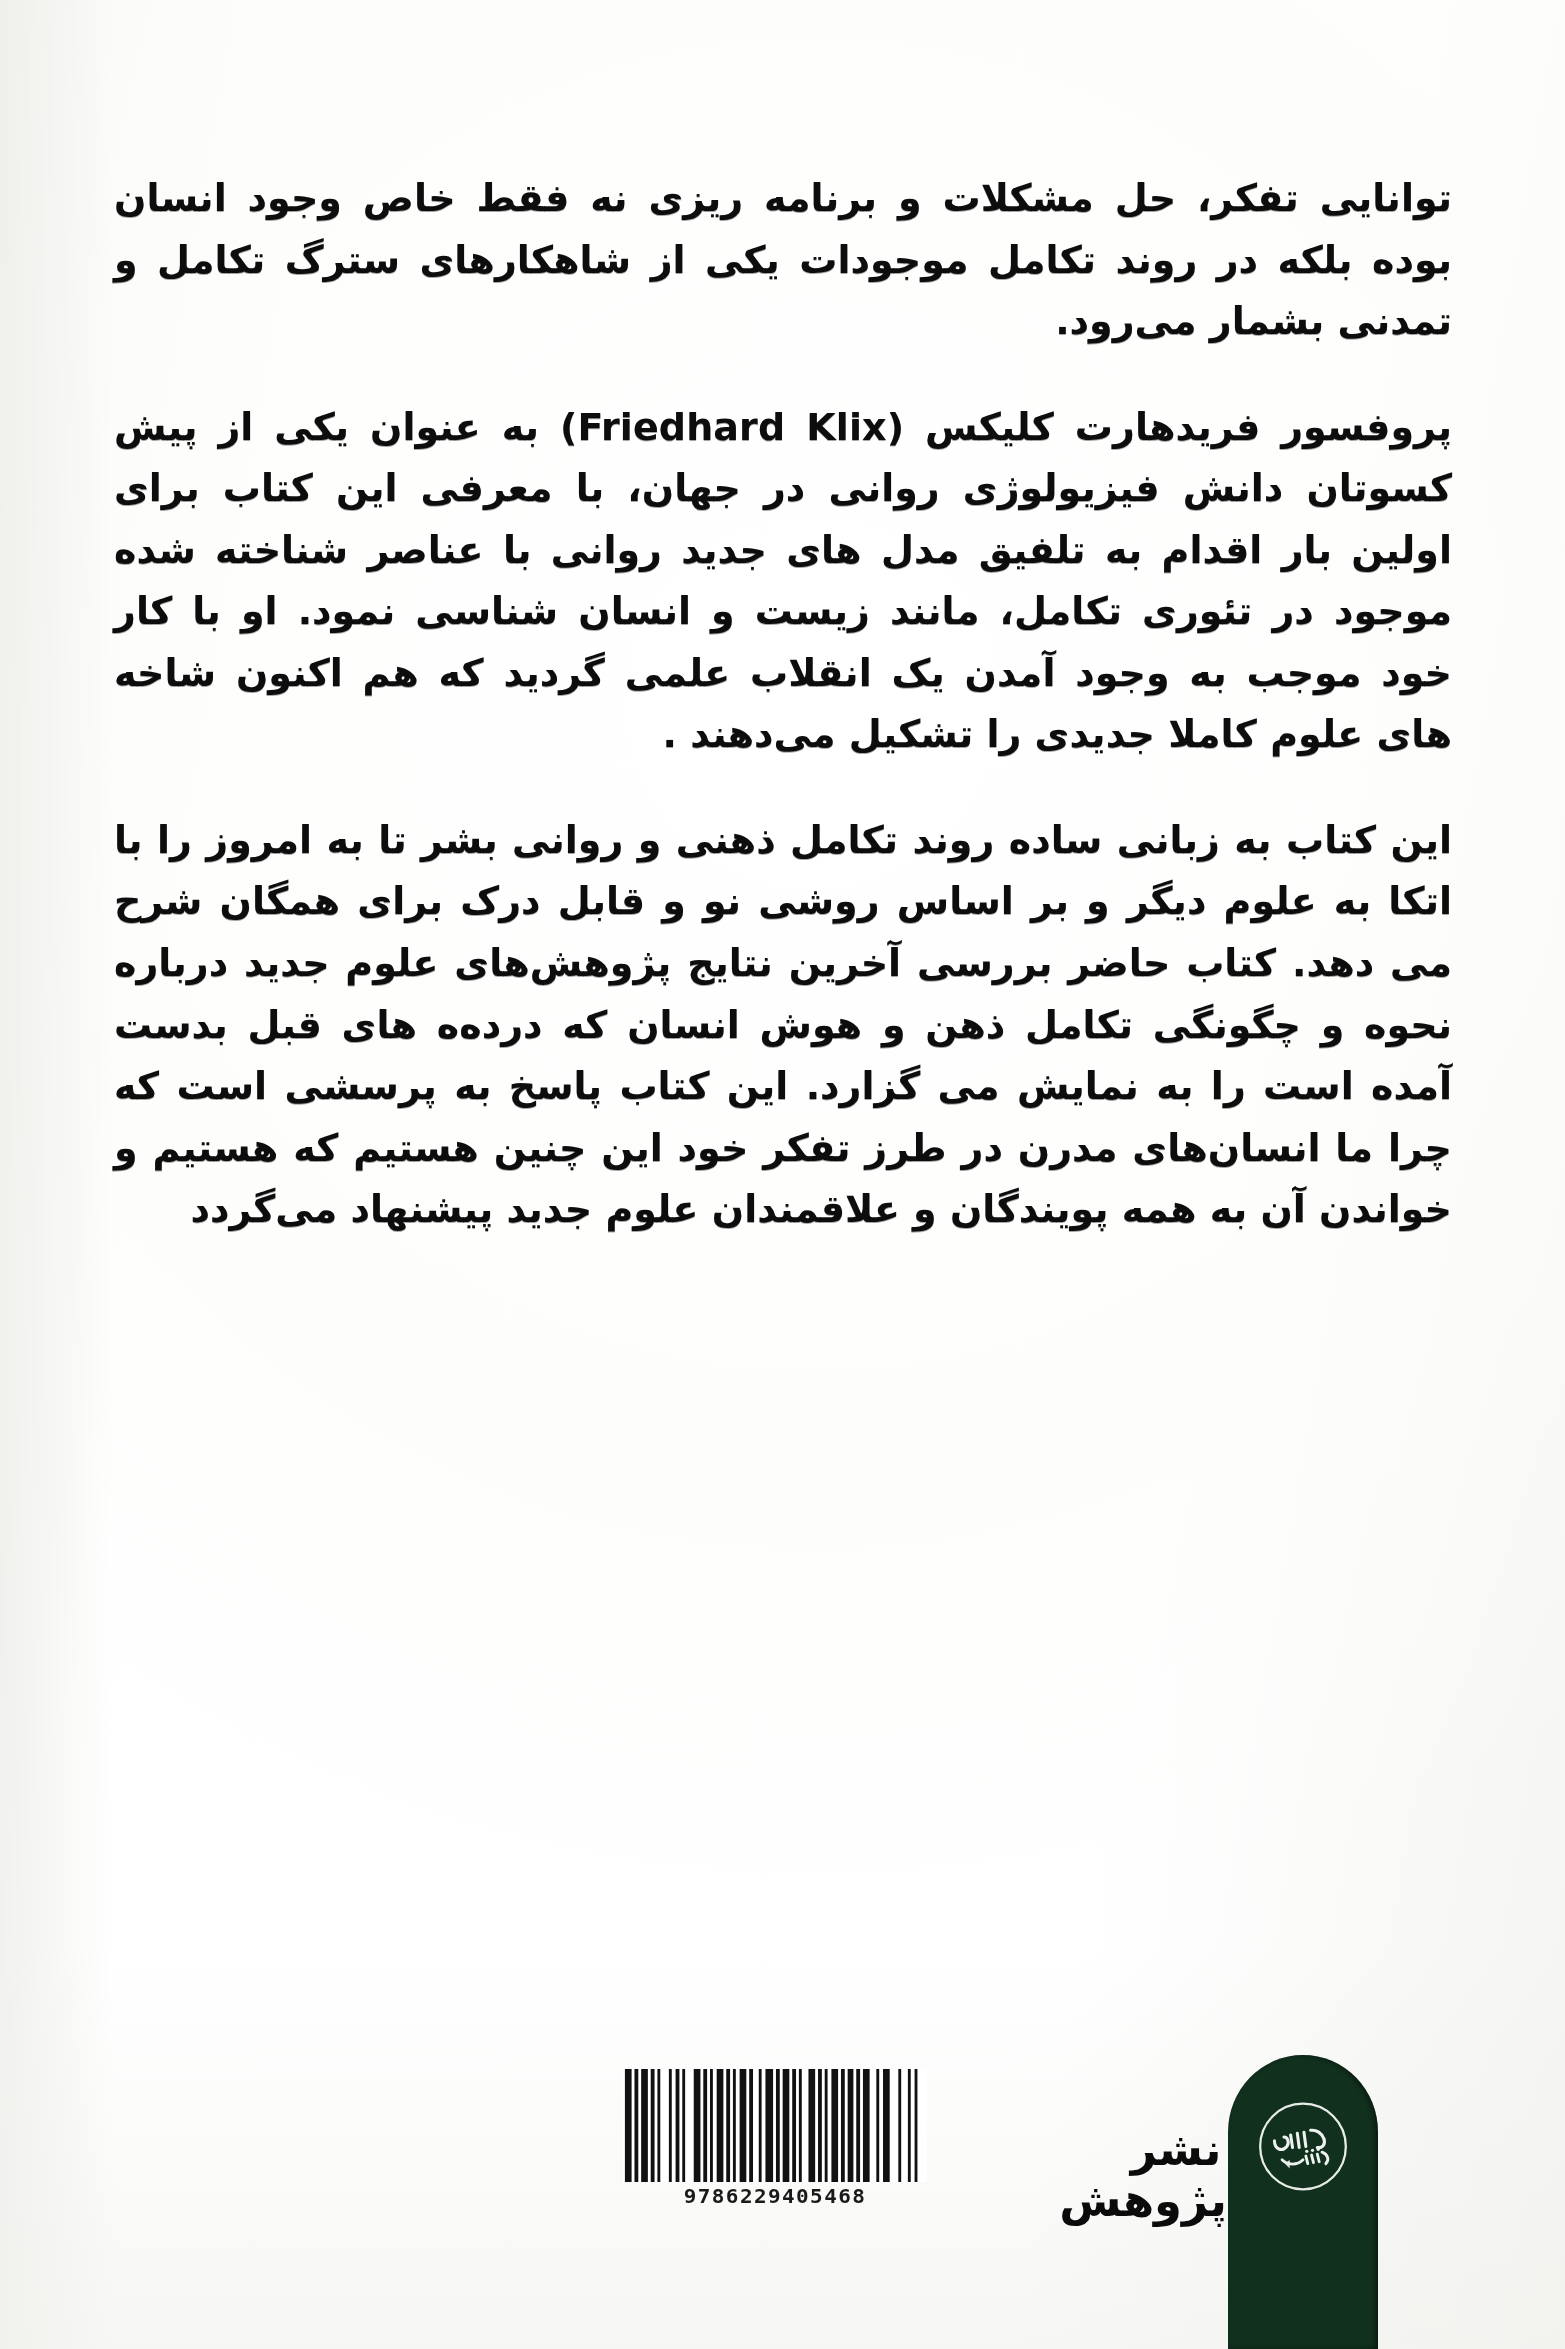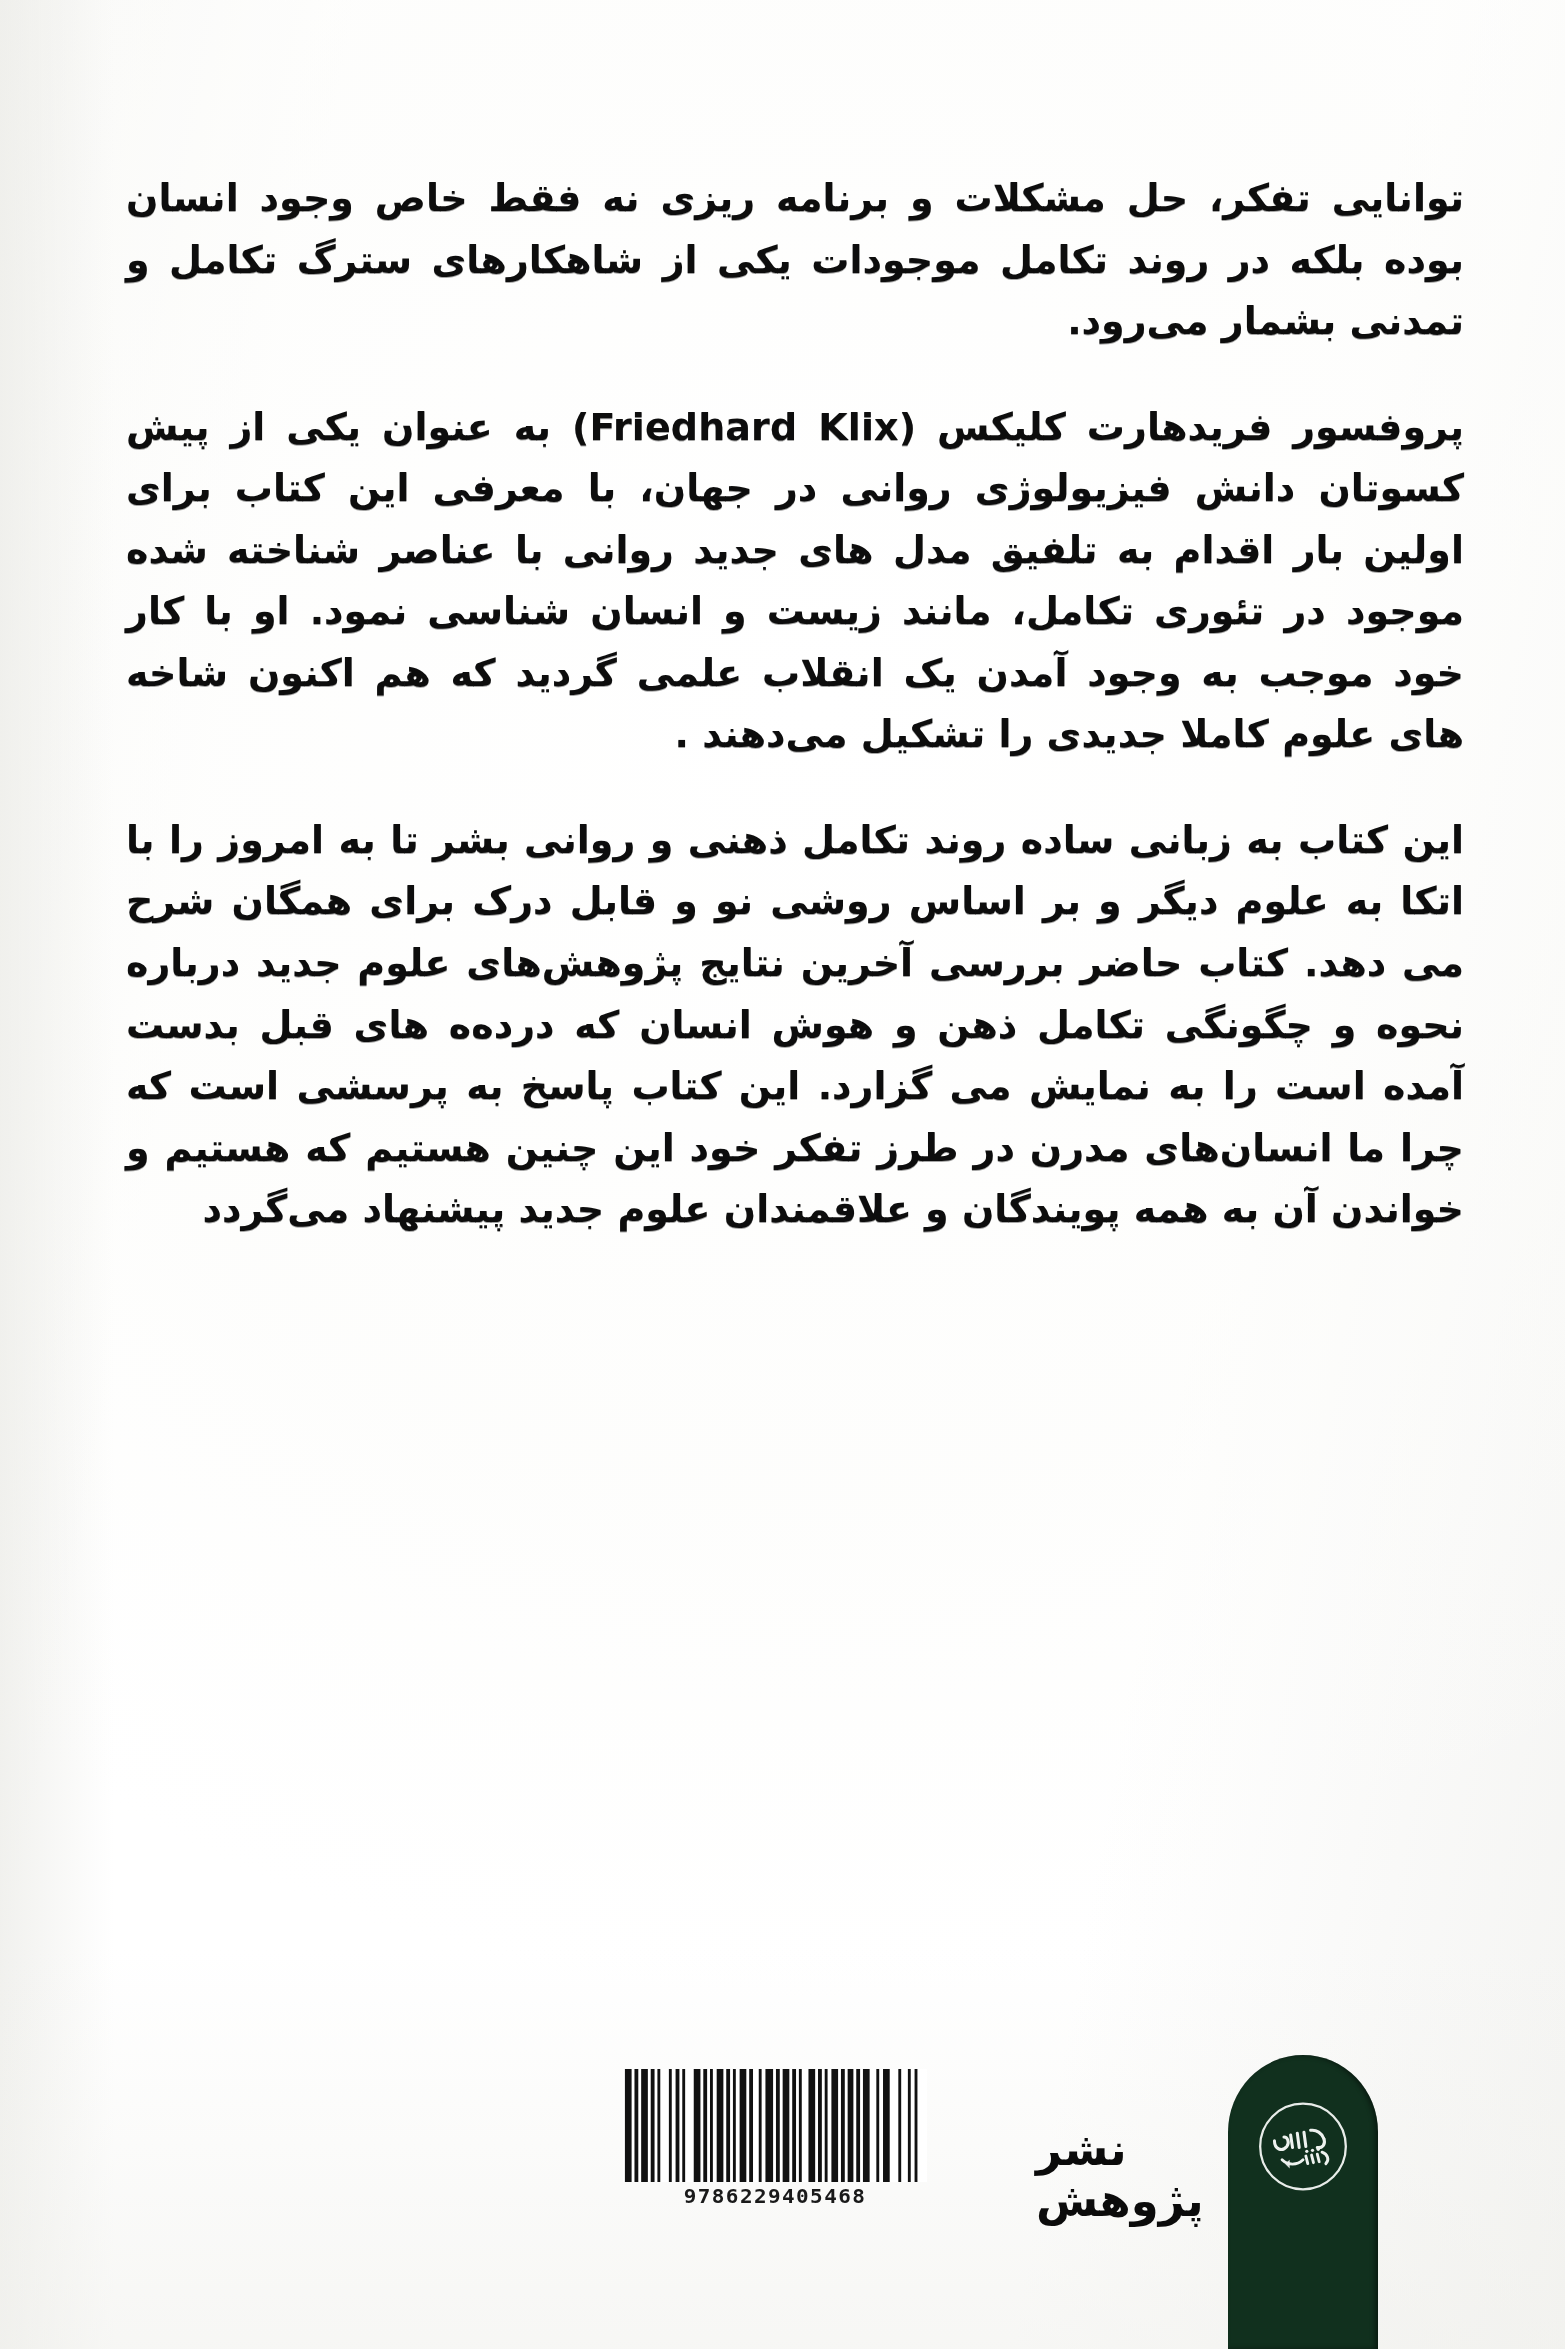--- a/index.html
+++ b/index.html
@@ -33,21 +33,21 @@
   }
   .paper-tint-b {
     position: absolute;
     left: 0; bottom: 0; width: 100%; height: 401px;
     background: linear-gradient(0deg, rgba(240,240,236,0.55) 0%, rgba(255,255,255,0) 100%);
     pointer-events: none;
   }
 
   .blurb {
     position: absolute;
-    right: 101px;
+    right: 113px;
     top: 168px;
     width: 1338px;
     text-align: justify;
     direction: rtl;
   }
   .para {
     margin: 0 0 44px 0;
     color: #0d0d0d;
     font-size: 38px;
     line-height: 1.62;
@@ -92,21 +92,21 @@
     letter-spacing: 1.4px;
     color: #1a1a1a;
     transform: scaleY(0.92);
   }
 
   .publisher-name {
     position: absolute;
     left: 1037px;
     bottom: 124px;
     width: 191px;
-    text-align: left;
+    text-align: right;
     direction: rtl;
   }
   .pub-line {
     color: #0b0b0b;
     font-size: 45px;
     font-weight: 700;
     line-height: 1.12;
     letter-spacing: 1.9px;
   }
   .pub-line.l1 { letter-spacing: 9.6px; padding-right: 5.7px; }

